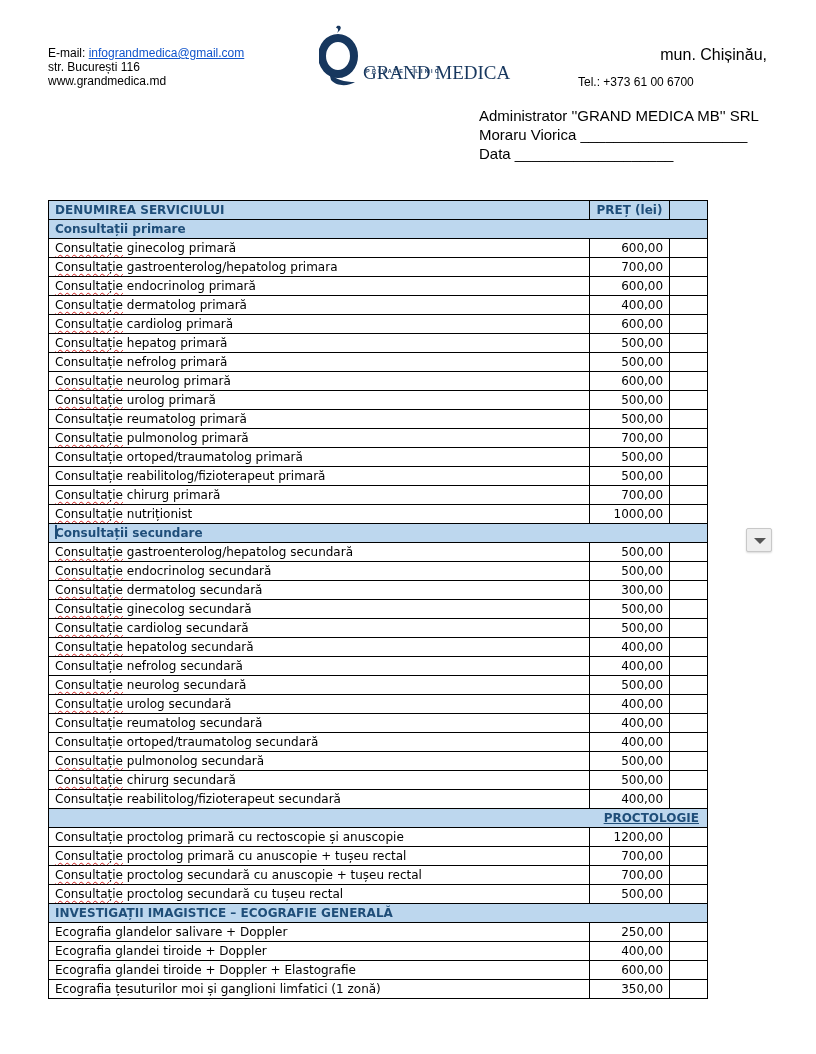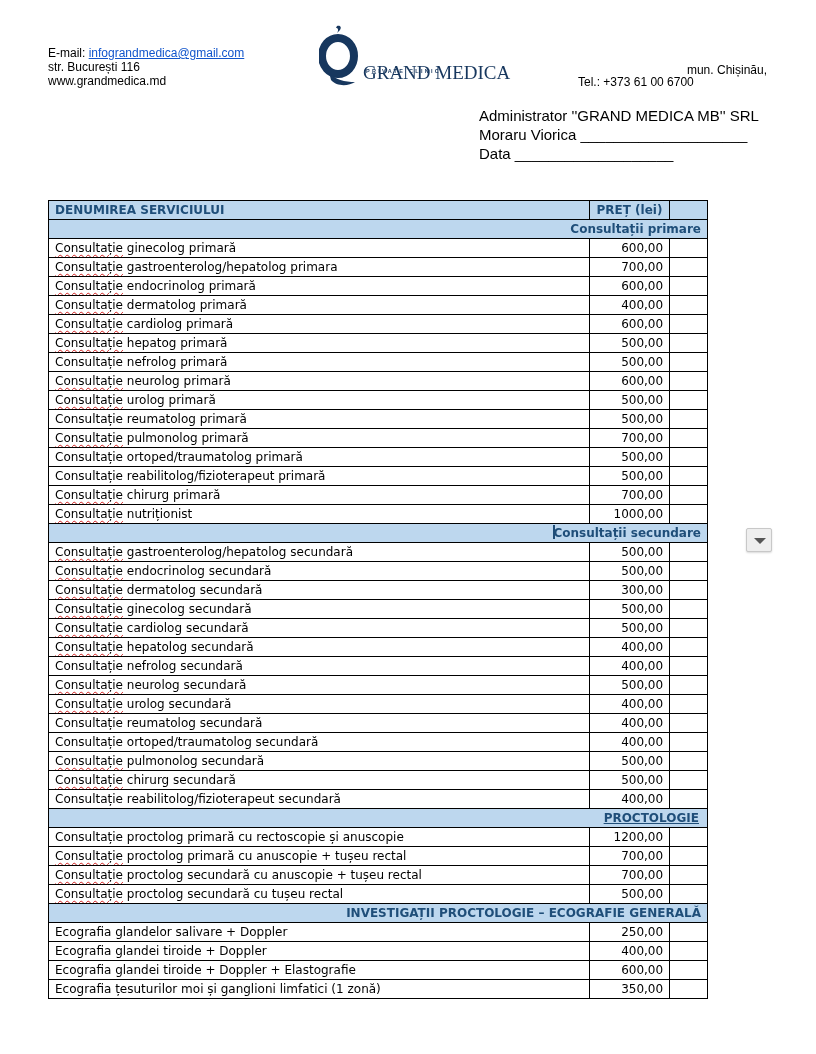--- a/index.html
+++ b/index.html
@@ -4,33 +4,33 @@
   <style>
     * { box-sizing: border-box; margin: 0; padding: 0; }
     html, body { width: 816px; height: 1054px; background: #ffffff; overflow: hidden; }
     body { position: relative; font-family: "Liberation Sans", sans-serif; color: #000; }
 
     .hdr-left { position: absolute; left: 48px; top: 46px; font-size: 12px; line-height: 14px; }
     .hdr-left a { color: #1155cc; text-decoration: underline; }
     .logo { position: absolute; left: 319px; top: 24px; width: 180px; height: 64px; }
     .logo-text { position: absolute; left: 44px; top: 38px; font-family: "Liberation Serif", serif; font-size: 19px; color: #17375e; letter-spacing: 0px; white-space: nowrap; }
     .logo-sub { position: absolute; left: 47px; top: 44px; font-size: 5.5px; letter-spacing: 2.3px; color: #17375e; font-weight: bold; white-space: nowrap; }
-    .hdr-city { position: absolute; right: 49px; top: 63px; font-size: 12px; }
+    .hdr-city { position: absolute; right: 49px; top: 46px; font-size: 16px; }
     .hdr-tel { position: absolute; left: 578px; top: 75px; font-size: 12px; }
 
     .admin { position: absolute; left: 479px; top: 106px; font-size: 15px; line-height: 19px; }
     .admin div { white-space: nowrap; }
 
     table.price { position: absolute; left: 48px; top: 200px; width: 660px; border-collapse: collapse; font-family: "DejaVu Sans", sans-serif; font-size: 12px; }
     table.price td { border: 1px solid #000; height: 19px; padding: 0 6px; line-height: 17px; white-space: nowrap; overflow: hidden; }
     table.price td.name { width: 601px; }
     table.price td.price-cell { width: 80px; text-align: right; }
     table.price td.extra { width: 47px; }
     tr.hdr td, tr.section td { background: #bdd7ee; color: #1f4e79; font-weight: bold; }
-    tr.section td { text-align: right; }
+    tr.section td { text-align: left; }
     tr.section.right td { text-align: right; padding-right: 8px; text-decoration: underline; }
     .sp { text-decoration: underline wavy #d02020; text-decoration-thickness: 1px; text-underline-offset: 2px; }
 
     .dropdown-btn { position: absolute; left: 746px; top: 528px; width: 26px; height: 24px; background: #eeeeee; border: 1px solid #c8c8c8; border-radius: 2px; box-shadow: 0 1px 2px rgba(0,0,0,0.15); cursor: pointer; }
     .dropdown-btn::after { content: ""; position: absolute; left: 7px; top: 9px; border-left: 6px solid transparent; border-right: 6px solid transparent; border-top: 6px solid #555; }
     .caret { display: inline-block; width: 2px; height: 14px; background: #1f4e79; vertical-align: -2px; margin-right: -2px; }
   </style>
 </head>
 <body>
 
@@ -236,21 +236,21 @@
         <td class="name"><span class="sp">Consultație</span> proctolog secundară cu anuscopie + tușeu rectal</td>
         <td class="price-cell">700,00</td>
         <td class="extra"></td>
       </tr>
       <tr>
         <td class="name"><span class="sp">Consultație</span> proctolog secundară cu tușeu rectal</td>
         <td class="price-cell">500,00</td>
         <td class="extra"></td>
       </tr>
       <tr class="section">
-        <td colspan="3">INVESTIGAȚII PROCTOLOGIE – ECOGRAFIE GENERALĂ</td>
+        <td colspan="3">INVESTIGAȚII IMAGISTICE – ECOGRAFIE GENERALĂ</td>
       </tr>
       <tr>
         <td class="name">Ecografia glandelor salivare + Doppler</td>
         <td class="price-cell">250,00</td>
         <td class="extra"></td>
       </tr>
       <tr>
         <td class="name">Ecografia glandei tiroide + Doppler</td>
         <td class="price-cell">400,00</td>
         <td class="extra"></td>

